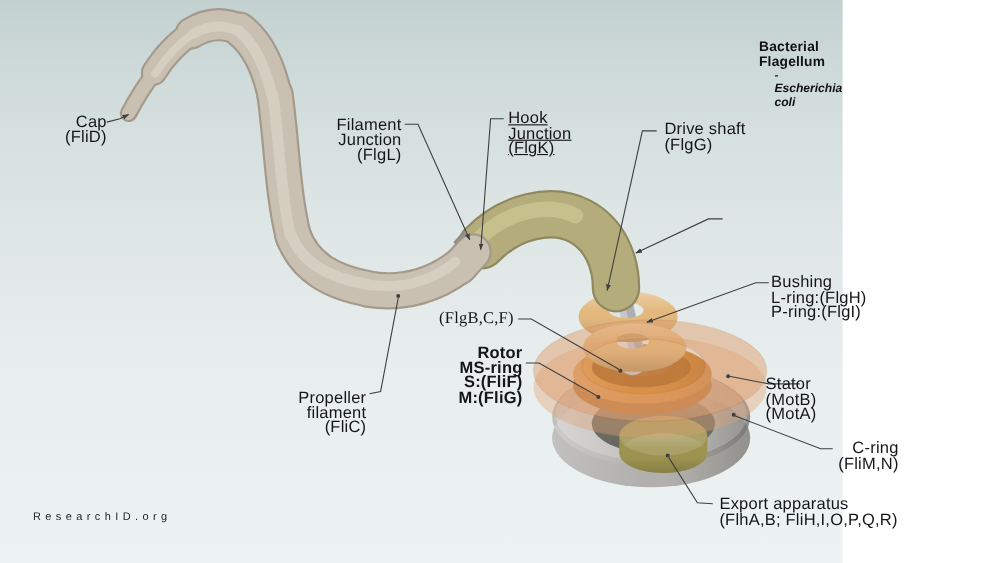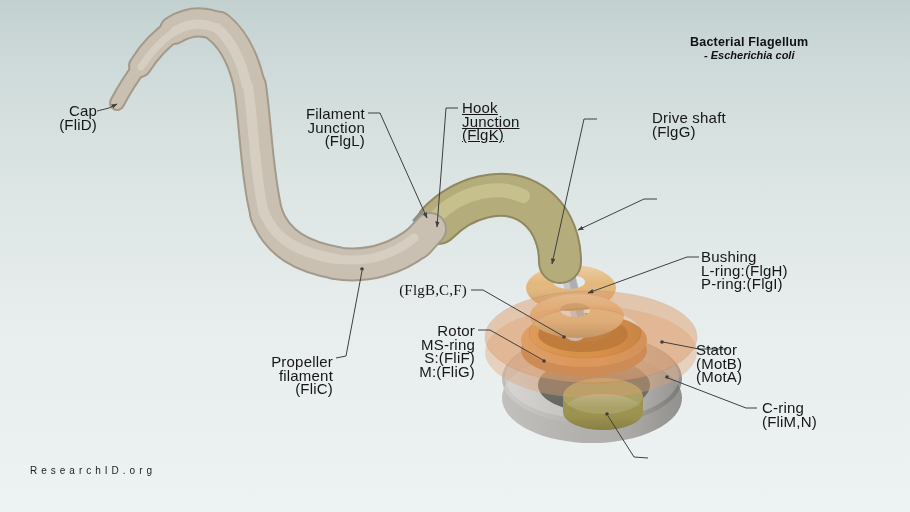--- a/index.html
+++ b/index.html
@@ -1,18 +1,18 @@
 <!DOCTYPE html>
 <html><head>
 <meta charset="utf-8">
 <style>
   html,body{margin:0;padding:0;}
   body{width:910px;height:512px;overflow:hidden;}
   #stage{
-    position:relative;width:910px;height:512px;
+    position:relative;width:766px;height:512px;
     background:linear-gradient(180deg,#c2d1d0 0%,#cfdbda 14%,#dde6e5 38%,#e8eeed 65%,#edf2f2 100%);
     font-family:"Liberation Sans",sans-serif;
   }
   #model-svg{position:absolute;left:0;top:0;}
   .label{
     position:absolute;
     font-size:15px;line-height:13.5px;color:#161616;
     white-space:nowrap;letter-spacing:.2px;
   }
   .label span{display:block;}
@@ -178,54 +178,58 @@
     <span>Junction</span>
     <span>(FlgL)</span>
   </div>
 
   <div class="label" style="left:462px;top:101px;text-decoration:underline;">
     <span>Hook</span>
     <span>Junction</span>
     <span>(FlgK)</span>
   </div>
 
-  <div class="label" style="left:604px;top:111px;margin-left:48px;">
+  <div class="label" style="left:604px;top:111px;">
     <span>Drive shaft</span>
     <span>(FlgG)</span>
   </div>
 
 
   <div class="label" style="left:701px;top:250px;">
     <span>Bushing</span>
     <span>L-ring:(FlgH)</span>
     <span>P-ring:(FlgI)</span>
   </div>
 
   <div class="label r" style="left:367px;top:284px;width:100px;font-family:Liberation Serif, serif;">
     <span>(FlgB,C,F)</span>
   </div>
 
-  <div class="label r" style="left:377px;top:324px;width:98px;">
+  <div class="label r" style="left:377px;top:314px;width:98px;font-weight:bold;">
     <span>Rotor</span>
     <span>MS-ring</span>
     <span>S:(FliF)</span>
     <span>M:(FliG)</span>
   </div>
 
   <div class="label" style="left:696px;top:343px;">
     <span>Stator</span>
     <span>(MotB)</span>
     <span>(MotA)</span>
   </div>
 
-  <div class="label" style="left:762px;top:401px;">
+  <div class="label" style="left:762px;top:401px;text-align:right;">
     <span>C-ring</span>
     <span>(FliM,N)</span>
   </div>
 
+  <div class="label" style="left:654px;top:452px;">
+    <span>Export apparatus</span>
+    <span>(FlhA,B; FliH,I,O,P,Q,R)</span>
+  </div>
 
   <div class="label r" style="left:235px;top:355px;width:98px;">
     <span>Propeller</span>
     <span>filament</span>
     <span>(FliC)</span>
   </div>
 
   <div id="watermark">ResearchID.org</div>
 
 </div>

